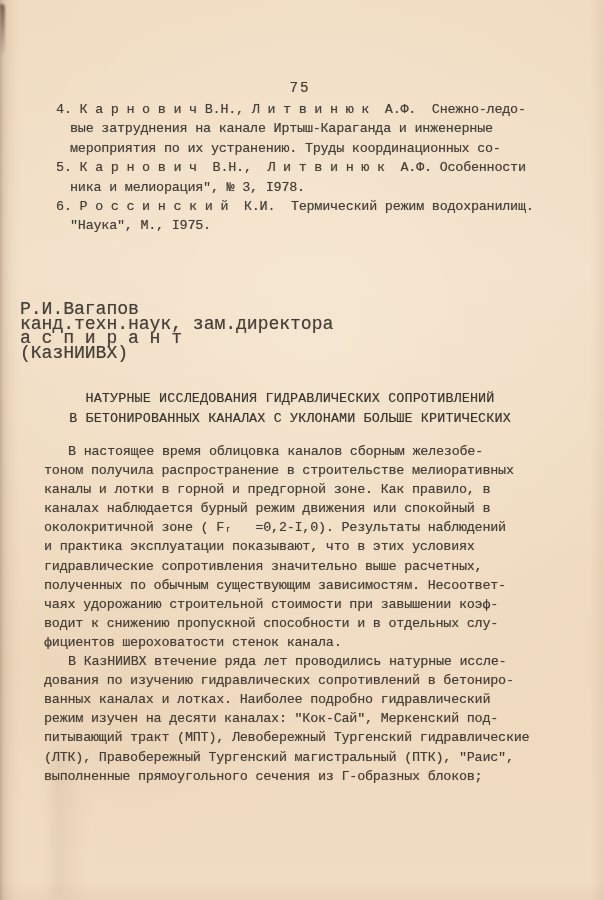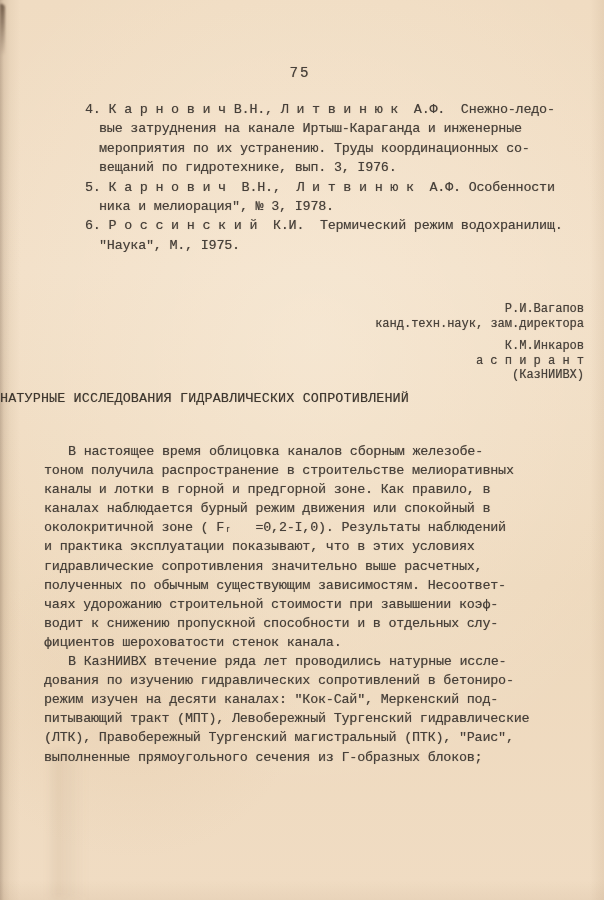--- a/index.html
+++ b/index.html
@@ -30,40 +30,40 @@
     border-radius:0 4px 4px 0;
     filter:blur(1px);
   }
   .curl-shadow {
     position:absolute; bottom:0; left:52px; width:34px; height:150px;
     background:linear-gradient(90deg, rgba(125,92,60,0.10), rgba(0,0,0,0));
     filter:blur(5px);
   }
 
   .pageno {
-    position:absolute; top:65px; left:0; right:40px;
+    position:absolute; top:80px; left:0; right:40px;
     text-align:center; font-size:14px; letter-spacing:2px;margin-left:36px;
   }
 
   .refs {
     position:absolute; top:100px; left:56px; width:506px;
     line-height:19.4px; letter-spacing:-0.15px;
   }
-  .ref .tline { padding-left:14px;margin-left:29px; }
+  .ref .tline { padding-left:14px; }
   .ref .tline:first-child { padding-left:0; }
 
   .byline {
     position:absolute; top:302px; left:0; right:20px;
-    text-align:right; line-height:14.5px; font-size:12px;padding-left:20px;
+    text-align:left; line-height:14.5px; font-size:18px;padding-left:20px;
   }
   .byline .gap { margin-top:8px; }
 
   .title {
     position:absolute; top:389px; left:0; right:24px;
-    text-align:left; line-height:20px; letter-spacing:0.2px;
+    text-align:center; line-height:20px; letter-spacing:0.2px;
     color:#3d372f;
   }
 
   .bodytext {
     position:absolute; top:442px; left:44px; width:520px;
     line-height:19.1px; letter-spacing:-0.15px;
   }
   .para .tline:first-child { text-indent:24px; }
 </style>
 </head>
@@ -74,61 +74,61 @@
   <div class="edge-spot"></div>
   <div class="curl-shadow"></div>
 
   <div class="pageno">75</div>
 
   <div class="refs">
     <div class="ref">
         <div class="tline">4. К а р н о в и ч В.Н., Л и т в и н ю к  А.Ф.  Снежно-ледо-</div>
         <div class="tline">вые затруднения на канале Иртыш-Караганда и инженерные</div>
         <div class="tline">мероприятия по их устранению. Труды координационных со-</div>
-        <div class="tline">вещаний по гидротехнике, вып. 3, I976.</div>
       </div>
     <div class="ref">
         <div class="tline">5. К а р н о в и ч  В.Н.,  Л и т в и н ю к  А.Ф. Особенности</div>
         <div class="tline">ника и мелиорация", № 3, I978.</div>
       </div>
     <div class="ref">
         <div class="tline">6. Р о с с и н с к и й  К.И.  Термический режим водохранилищ.</div>
         <div class="tline">"Наука", М., I975.</div>
       </div>
   </div>
 
   <div class="byline">
     <div class="b-line">Р.И.Вагапов</div>
     <div class="b-line">канд.техн.наук, зам.директора</div>
-    <div class="b-line gap">К.М.Инкаров</div>
     <div class="b-line">а с п и р а н т</div>
     <div class="b-line">(КазНИИВХ)</div>
   </div>
 
   <div class="title">
     <div>НАТУРНЫЕ ИССЛЕДОВАНИЯ ГИДРАВЛИЧЕСКИХ СОПРОТИВЛЕНИЙ</div>
+    <div>В БЕТОНИРОВАННЫХ КАНАЛАХ С УКЛОНАМИ БОЛЬШЕ КРИТИЧЕСКИХ</div>
   </div>
 
   <div class="bodytext">
     <div class="para">
         <div class="tline">В настоящее время облицовка каналов сборным железобе-</div>
         <div class="tline">тоном получила распространение в строительстве мелиоративных</div>
         <div class="tline">каналы и лотки в горной и предгорной зоне. Как правило, в</div>
         <div class="tline">каналах наблюдается бурный режим движения или спокойный в</div>
         <div class="tline">околокритичной зоне ( Fᵣ   =0,2-I,0). Результаты наблюдений</div>
         <div class="tline">и практика эксплуатации показывают, что в этих условиях</div>
         <div class="tline">гидравлические сопротивления значительно выше расчетных,</div>
         <div class="tline">полученных по обычным существующим зависимостям. Несоответ-</div>
         <div class="tline">чаях удорожанию строительной стоимости при завышении коэф-</div>
         <div class="tline">водит к снижению пропускной способности и в отдельных слу-</div>
         <div class="tline">фициентов шероховатости стенок канала.</div>
       </div>
     <div class="para">
         <div class="tline">В КазНИИВХ втечение ряда лет проводились натурные иссле-</div>
         <div class="tline">дования по изучению гидравлических сопротивлений в бетониро-</div>
+        <div class="tline">ванных каналах и лотках. Наиболее подробно гидравлический</div>
         <div class="tline">режим изучен на десяти каналах: "Кок-Сай", Меркенский под-</div>
         <div class="tline">питывающий тракт (МПТ), Левобережный Тургенский гидравлические</div>
         <div class="tline">(ЛТК), Правобережный Тургенский магистральный (ПТК), "Раис",</div>
         <div class="tline">выполненные прямоугольного сечения из Г-образных блоков;</div>
       </div>
   </div>
 
 </div>
 
 </body></html>

